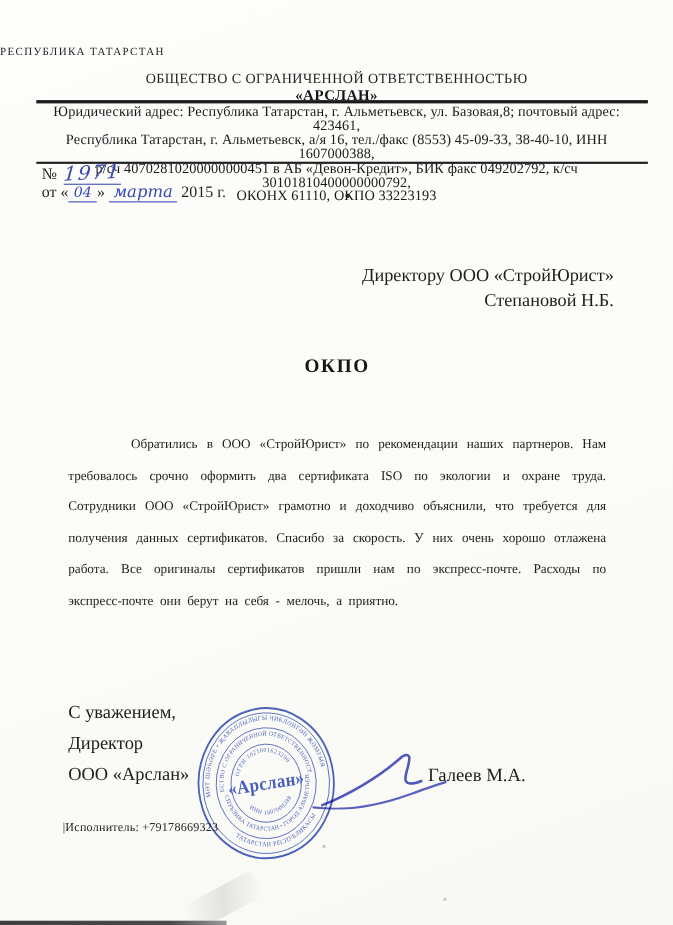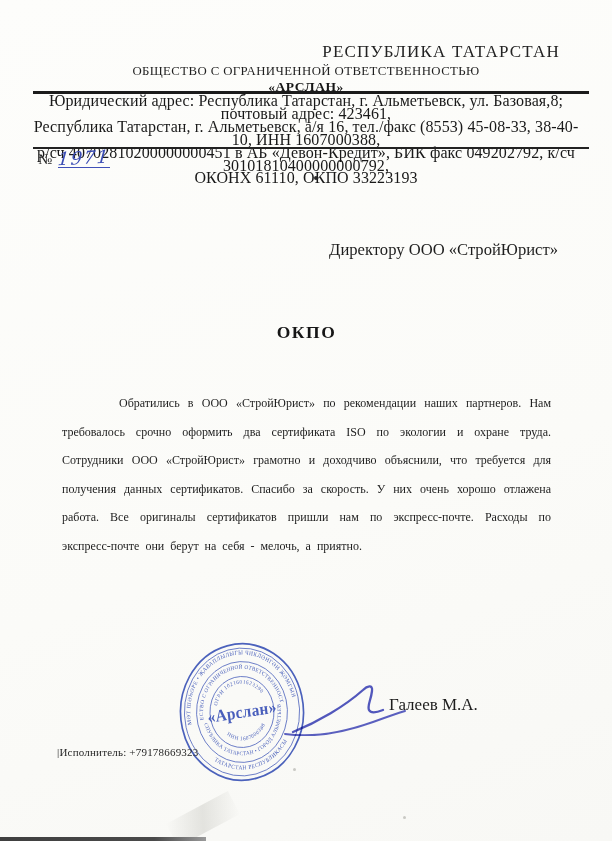--- a/index.html
+++ b/index.html
@@ -7,30 +7,30 @@
     width:612px;height:841px;
     font-family:"Liberation Serif","DejaVu Serif",serif;
     background:#f2f1ee;
   }
   .page{
     position:relative;width:612px;height:841px;overflow:hidden;
     background:linear-gradient(160deg,#fdfdfb 0%,#fbfbf8 60%,#f8f8f5 100%);
     color:#1e1e1e;
   }
   
-  .lh-region{position:absolute;top:42px;left:0;width:560px;text-align:right;
-    font-size:17px;letter-spacing:1.2px;color:#232323;}
+  .lh-region{position:absolute;top:42px;left:0;width:560px;text-align:left;
+    font-size:10px;letter-spacing:1.2px;color:#232323;}
   .lh-orgtype{position:absolute;top:64px;left:0;width:612px;text-align:center;
     font-size:12.8px;letter-spacing:.4px;color:#1f1f1f;}
   .lh-orgname{position:absolute;top:79px;left:0;width:612px;text-align:center;
     font-size:13.5px;font-weight:700;letter-spacing:.5px;color:#161616;}
   .rule-top{position:absolute;top:91px;left:33px;width:556px;height:3px;background:#1b1b1b;}
   .rule-bottom{position:absolute;top:147px;left:33px;width:556px;height:2px;background:#222;}
   .lh-addr{position:absolute;top:95px;left:30px;width:552px;text-align:center;
-    font-size:16px;line-height:12.9px;color:#191919;letter-spacing:.1px;}
+    font-size:13px;line-height:12.9px;color:#191919;letter-spacing:.1px;}
   
   .ref{position:absolute;top:150px;left:38px;font-size:14.5px;color:#232323;}
   .ref-row{height:17px;}
   .hw{font-family:"DejaVu Serif","Liberation Serif",serif;font-style:italic;color:#3a4cb4;}
   .hw-num{display:inline-block;font-size:18px;letter-spacing:1.5px;transform:skewX(-8deg) rotate(-3deg);}
   .slot{display:inline-block;text-align:center;border-bottom:1.6px solid #4050b8;line-height:15px;}
   .slot-num{width:52px;margin-left:6px;}
   .slot-day{width:26px;font-size:13px;}
   .slot-month{width:62px;font-size:15px;}
   .dot{position:absolute;top:176px;left:314px;width:4px;height:4px;border-radius:50%;background:#2a2a2a;}
@@ -68,40 +68,51 @@
 <body>
 
 <div class="page">
 
   <div class="lh-region">РЕСПУБЛИКА ТАТАРСТАН</div>
   <div class="lh-orgtype">ОБЩЕСТВО С ОГРАНИЧЕННОЙ ОТВЕТСТВЕННОСТЬЮ</div>
   <div class="lh-orgname">«АРСЛАН»</div>
   <div class="rule-top"></div>
   <div class="lh-addr">
     <div>Юридический адрес: Республика Татарстан, г. Альметьевск, ул. Базовая,8; почтовый адрес: 423461,</div>
-    <div>Республика Татарстан, г. Альметьевск, а/я 16, тел./факс (8553) 45-08-33, 38-40-10, ИНН 1607000388,</div>
+    <div>Республика Татарстан, г. Альметьевск, а/я 16, тел./факс (8553) 45-09-33, 38-40-10, ИНН 1607000388,</div>
     <div>р/сч 40702810200000000451 в АБ «Девон-Кредит», БИК факс 049202792, к/сч 30101810400000000792,</div>
     <div>ОКОНХ  61110, ОКПО  33223193</div>
   </div>
   <div class="rule-bottom"></div>
 
   <div class="ref">
     <div class="ref-row">
       <span>№</span><span class="slot slot-num"><span class="hw hw-num">1971</span></span>
     </div>
+    <div class="ref-row">
+      <span>от «</span><span class="slot slot-day"><span class="hw">04</span></span><span>»</span>
+      <span class="slot slot-month"><span class="hw">марта</span></span>
+      <span>2015 г.</span>
+    </div>
   </div>
   <div class="dot"></div>
 
   <div class="addressee">
     <div>Директору ООО «СтройЮрист»</div>
+    <div>Степановой Н.Б.</div>
   </div>
 
   <div class="title">ОКПО</div>
   <p class="body-text">Обратились в ООО «СтройЮрист» по рекомендации наших партнеров. Нам требовалось срочно оформить два сертификата ISO по экологии и охране труда. Сотрудники ООО «СтройЮрист» грамотно и доходчиво объяснили, что требуется для получения данных сертификатов. Спасибо за скорость. У них очень хорошо отлажена работа. Все оригиналы сертификатов пришли нам по экспресс-почте. Расходы по экспресс-почте они берут на себя - мелочь, а приятно.</p>
 
+  <div class="closing">
+    <div>С уважением,</div>
+    <div>Директор</div>
+    <div>ООО «Арслан»</div>
+  </div>
 
   <svg class="stamp" viewBox="0 0 200 200" preserveAspectRatio="none">
     <defs>
       <path id="arc-o-top" d="M 19,100 A 81,81 0 0 1 181,100"></path>
       <path id="arc-o-bot" d="M 19,100 A 81,81 0 0 0 181,100"></path>
       <path id="arc-m-top" d="M 39,100 A 61,61 0 0 1 161,100"></path>
       <path id="arc-m-bot" d="M 39,100 A 61,61 0 0 0 161,100"></path>
       <path id="arc-i-top" d="M 60,100 A 40,40 0 0 1 140,100"></path>
       <path id="arc-i-bot" d="M 60,100 A 40,40 0 0 0 140,100"></path>
     </defs>

